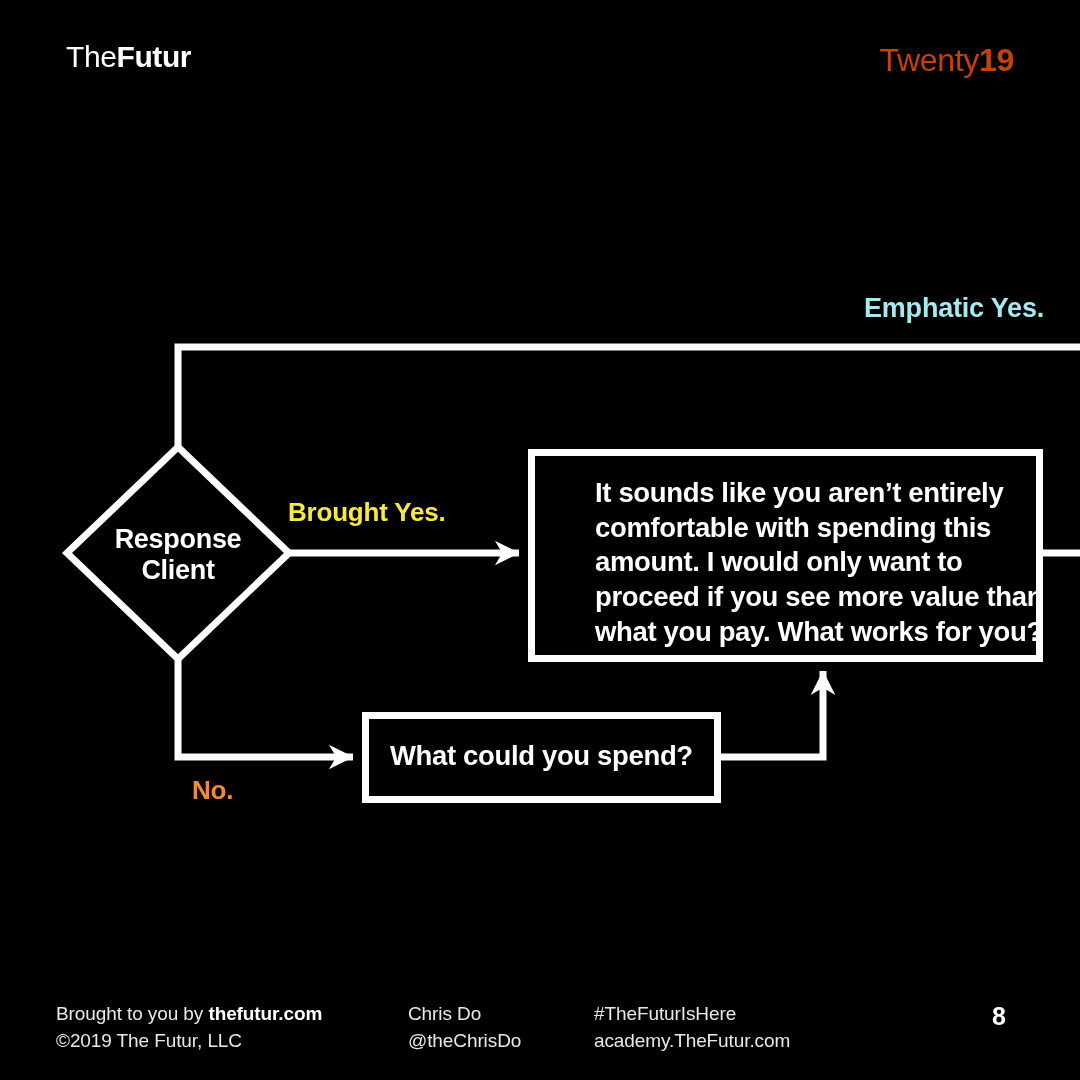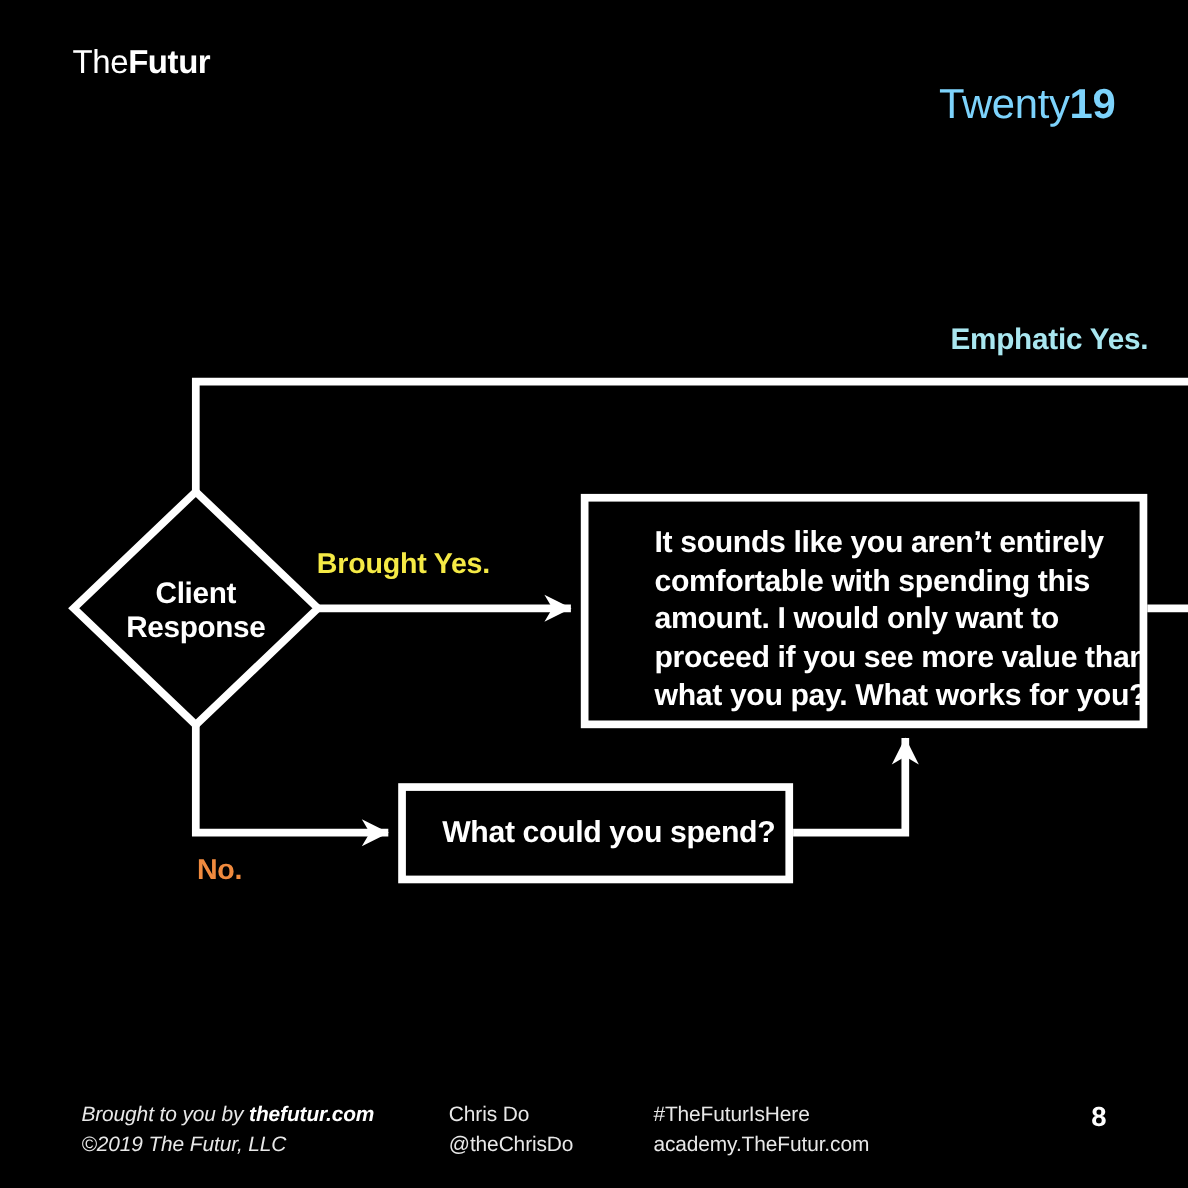--- a/index.html
+++ b/index.html
@@ -30,26 +30,25 @@
     white-space: nowrap;
     line-height: 1;
   }
   .brand-logo .light { font-weight: 400; }
   .brand-logo .bold  { font-weight: 700; }
 
   .year-mark {
     position: absolute;
     right: 66px;
     top: 44px;
-    font-size: 38px;
-    color: #7dd3fc;
+    font-size: 32px;
+    color: #c2410c;
     letter-spacing: -0.3px;
     white-space: nowrap;
     line-height: 1;
-    margin-top: 32px;
   }
   .year-mark .light { font-weight: 400; }
   .year-mark .bold  { font-weight: 700; }
 
   
   #flow-svg {
     position: absolute;
     left: 0;
     top: 0;
     width: 1080px;
@@ -69,21 +68,21 @@
   #label-emphatic {
     right: 36px;
     top: 294px;
     font-size: 27px;
   }
   #label-hesitant {
     left: 288px;
     top: 498px;
   }
   #label-no {
-    left: 179px;
+    left: 192px;
     top: 776px;
   }
 
   .node-text {
     position: absolute;
     color: #ffffff;
     font-weight: 700;
     text-align: center;
   }
   #diamond-text {
@@ -104,42 +103,42 @@
     font-size: 27.5px;
     font-weight: 700;
     line-height: 1.26;
     letter-spacing: -0.35px;
     text-align: left;
     margin-left: 44px;
   }
 
   #spend-box-text {
     position: absolute;
-    left: 402px;
+    left: 390px;
     top: 740px;
     width: 320px;
     color: #ffffff;
     font-size: 27.5px;
     font-weight: 700;
     letter-spacing: -0.35px;
     text-align: left;
   }
 
   
   .footer-col {
     position: absolute;
     color: #e8e8e8;
     font-size: 19px;
     font-weight: 400;
     line-height: 1.42;
     letter-spacing: -0.1px;
     white-space: nowrap;
   }
   .footer-col .bold { font-weight: 700; color: #ffffff; }
-  #footer-col-1 { left: 74px;  top: 1001px; font-style: italic; }
+  #footer-col-1 { left: 56px;  top: 1001px; }
   #footer-col-2 { left: 408px; top: 1001px; }
   #footer-col-3 { left: 594px; top: 1001px; }
 
   #page-number {
     position: absolute;
     left: 992px;
     top: 1004px;
     font-size: 25px;
     font-weight: 700;
     color: #ffffff;
@@ -180,22 +179,22 @@
     <rect x="531.5" y="452.5" width="508" height="206" fill="#000000" stroke="#ffffff" stroke-width="7"></rect>
 
     <line x1="1043" y1="553" x2="1080" y2="553" stroke="#ffffff" stroke-width="7"></line>
 
     <rect x="365.5" y="715.5" width="352" height="84" fill="#000000" stroke="#ffffff" stroke-width="7"></rect>
 
     <path d="M 721 757 L 823 757 L 823 671" fill="none" stroke="#ffffff" stroke-width="7" stroke-linecap="butt" stroke-linejoin="miter" marker-end="url(#arrowU)"></path>
   </svg>
 
   <div id="diamond-text" class="node-text">
+    <div>Response</div>
     <div>Client</div>
-    <div>Response</div>
   </div>
 
   <div class="edge-label" id="label-emphatic" style="color:#a9e7f0">Emphatic Yes.</div>
 
   <div class="edge-label" id="label-hesitant" style="color:#f5ea45">Brought Yes.</div>
 
   <div class="edge-label" id="label-no" style="color:#f08a3e">No.</div>
 
   <div id="main-box-text">It sounds like you aren’t entirely comfortable with spending this amount. I would only want to proceed if you see more value than what you pay. What works for you?</div>
 

